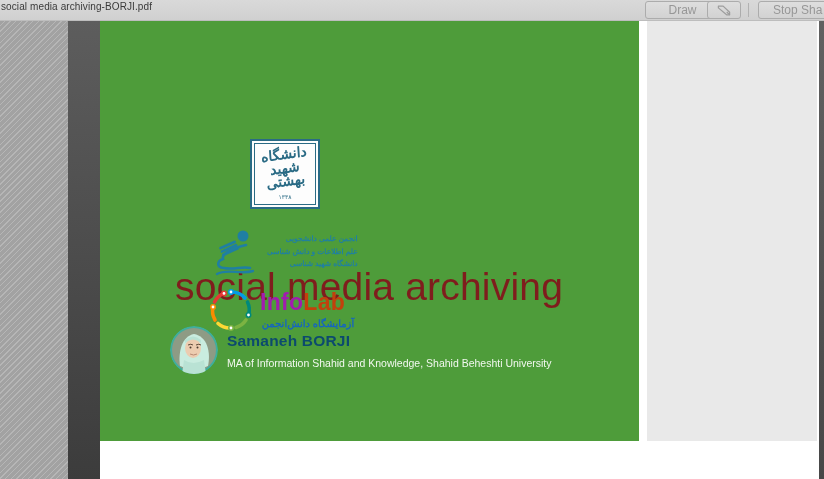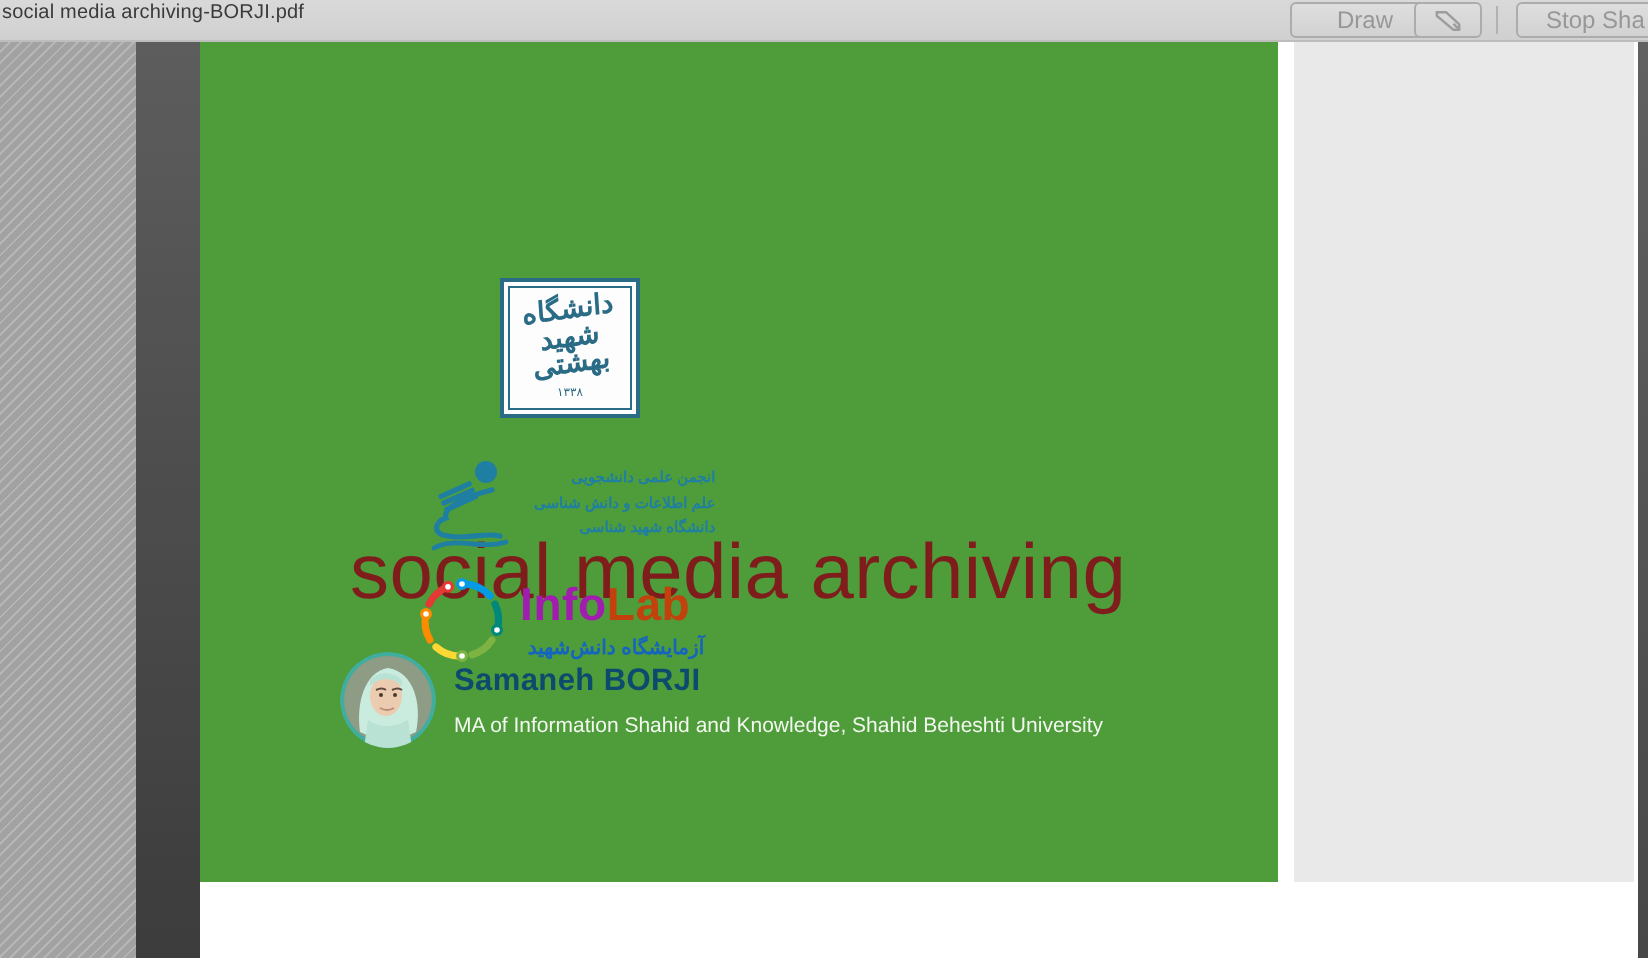--- a/index.html
+++ b/index.html
@@ -199,19 +199,19 @@
             <circle cx="23" cy="5" r="2.2" stroke="#039be5"></circle>
             <circle cx="40.5" cy="28" r="2.2" stroke="#00897b"></circle>
             <circle cx="23" cy="41" r="2.2" stroke="#7cb342"></circle>
             <circle cx="5" cy="20" r="2.2" stroke="#fb8c00"></circle>
             <circle cx="16" cy="6.4" r="2.2" stroke="#e53935"></circle>
           </g>
         </svg>
         <div class="infolab-word">
           <span class="info-part">Info</span><span class="lab-part">Lab</span>
         </div>
-        <div class="infolab-sub">آزمایشگاه دانش‌شهید</div>
+        <div class="infolab-sub">آزمایشگاه دانش‌انجمن</div>
       </div>
 
     </div>
   </div>
 
 </div>
 
 </body></html>

